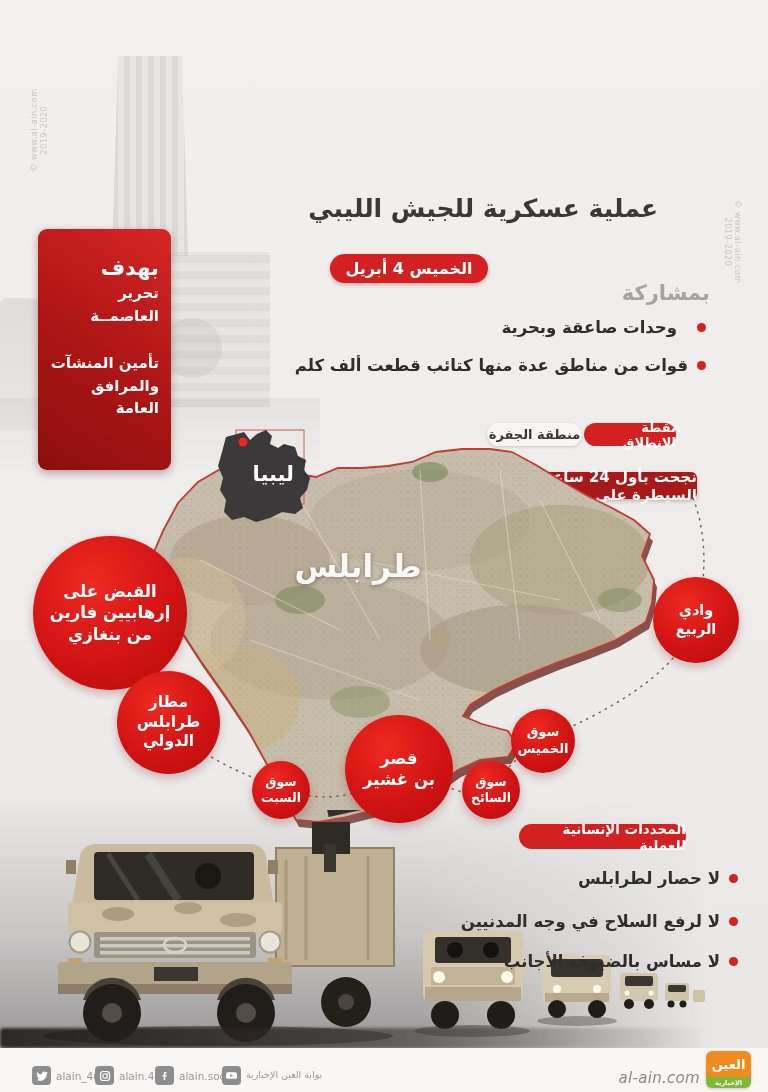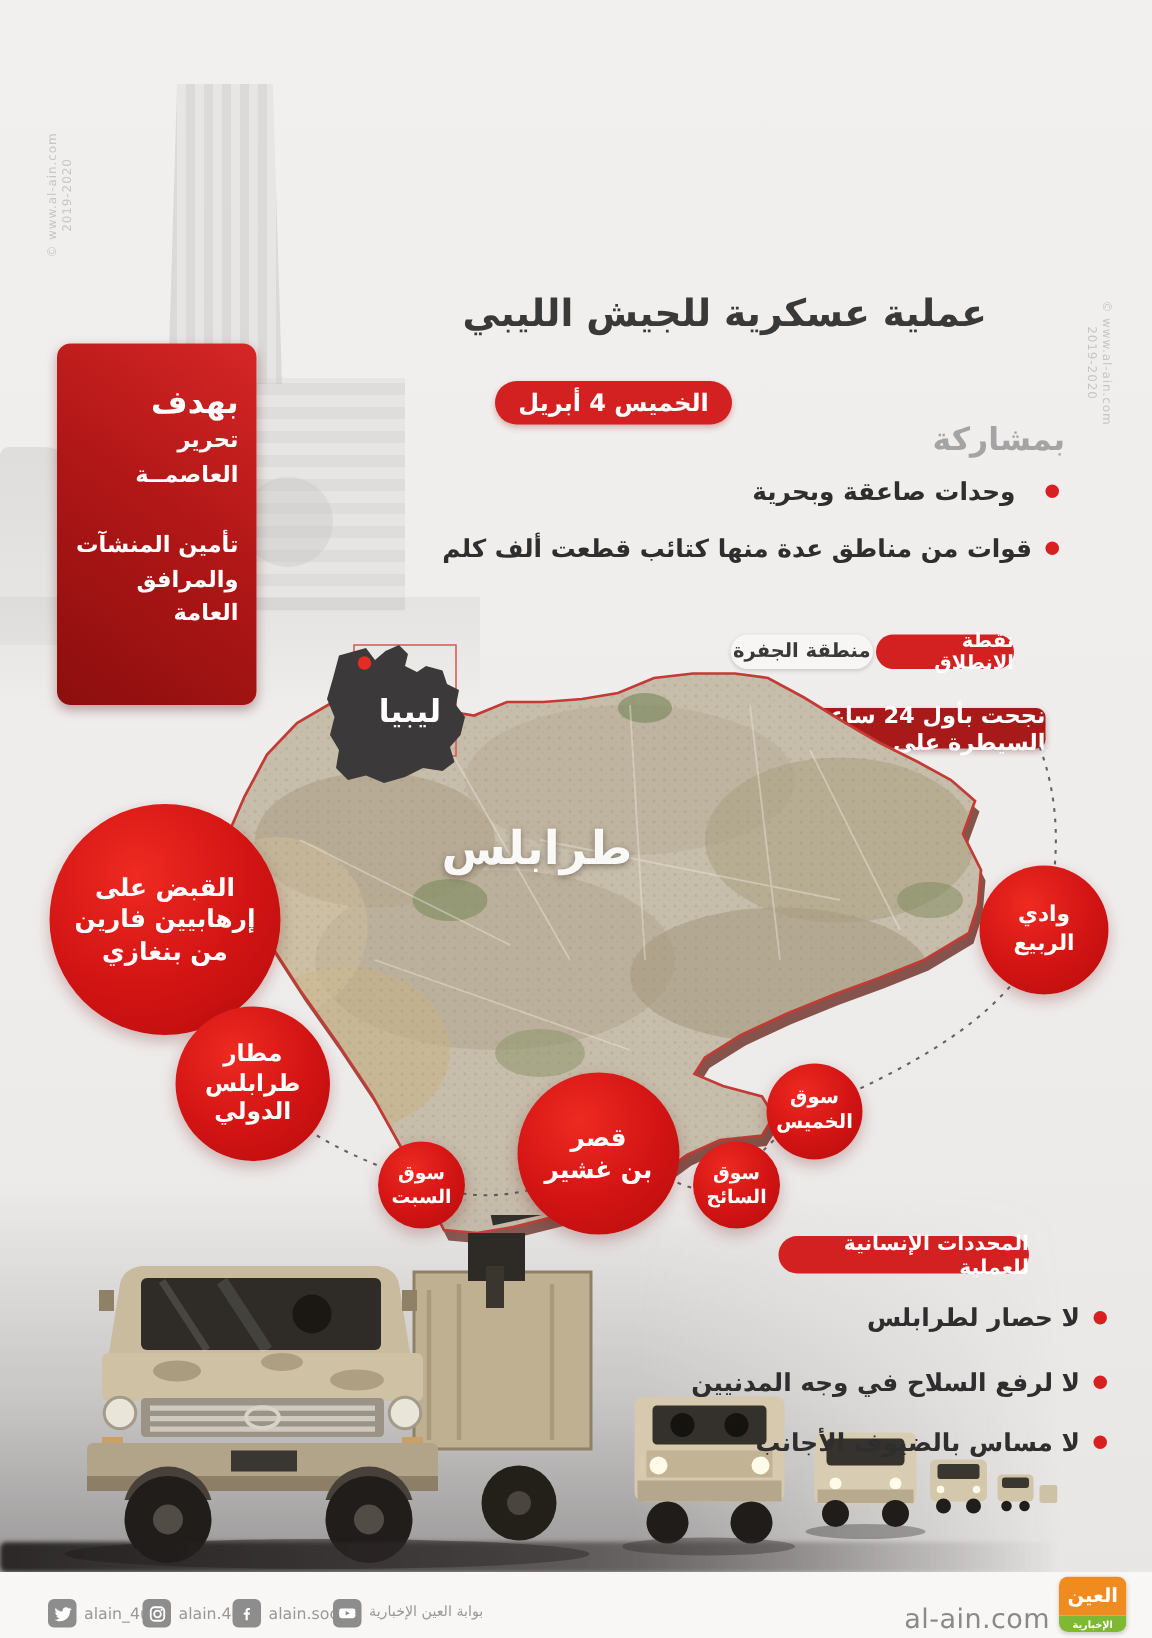--- a/index.html
+++ b/index.html
@@ -82,21 +82,21 @@
              mask-image:linear-gradient(90deg,#000 58%,transparent 97%);}
   .ground{left:0;top:1028px;width:706px;height:20px;border-radius:4px;filter:blur(1.5px);
           background:linear-gradient(90deg,rgba(28,24,24,.88) 0%,rgba(58,52,52,.62) 55%,rgba(84,78,78,.22) 85%,rgba(84,78,78,0) 100%);}
 
   
   .footer-strip{left:0;top:1048px;width:768px;height:44px;background:#f9f7f6;}
   .soc-icon{position:absolute;width:19px;height:19px;border-radius:4px;background:#8e8d8d;
             display:flex;align-items:center;justify-content:center;}
   .soc-label{position:absolute;font-size:10.5px;color:#9a9896;top:1070px;}
   .soc-label.ar{font-size:9.5px;direction:rtl;top:1069px;}
-  .website{right:68px;top:1069px;font-size:18px;color:#8b8987;letter-spacing:.3px;}
+  .website{right:68px;top:1069px;font-size:15px;color:#8b8987;letter-spacing:.3px;font-style:italic;}
   .logo{left:706px;top:1051px;width:45px;height:37px;border-radius:6px;overflow:hidden;
         box-shadow:0 1px 3px rgba(0,0,0,.2);}
   .logo .top{height:26px;background:#ef8b1f;display:flex;align-items:center;justify-content:center;
              color:#fff;font-weight:bold;font-size:13px;}
   .logo .bot{height:11px;background:#7fb833;display:flex;align-items:center;justify-content:center;
              color:#fff;font-size:6.5px;font-weight:bold;}
 </style>
 </head>
 <body>
 

